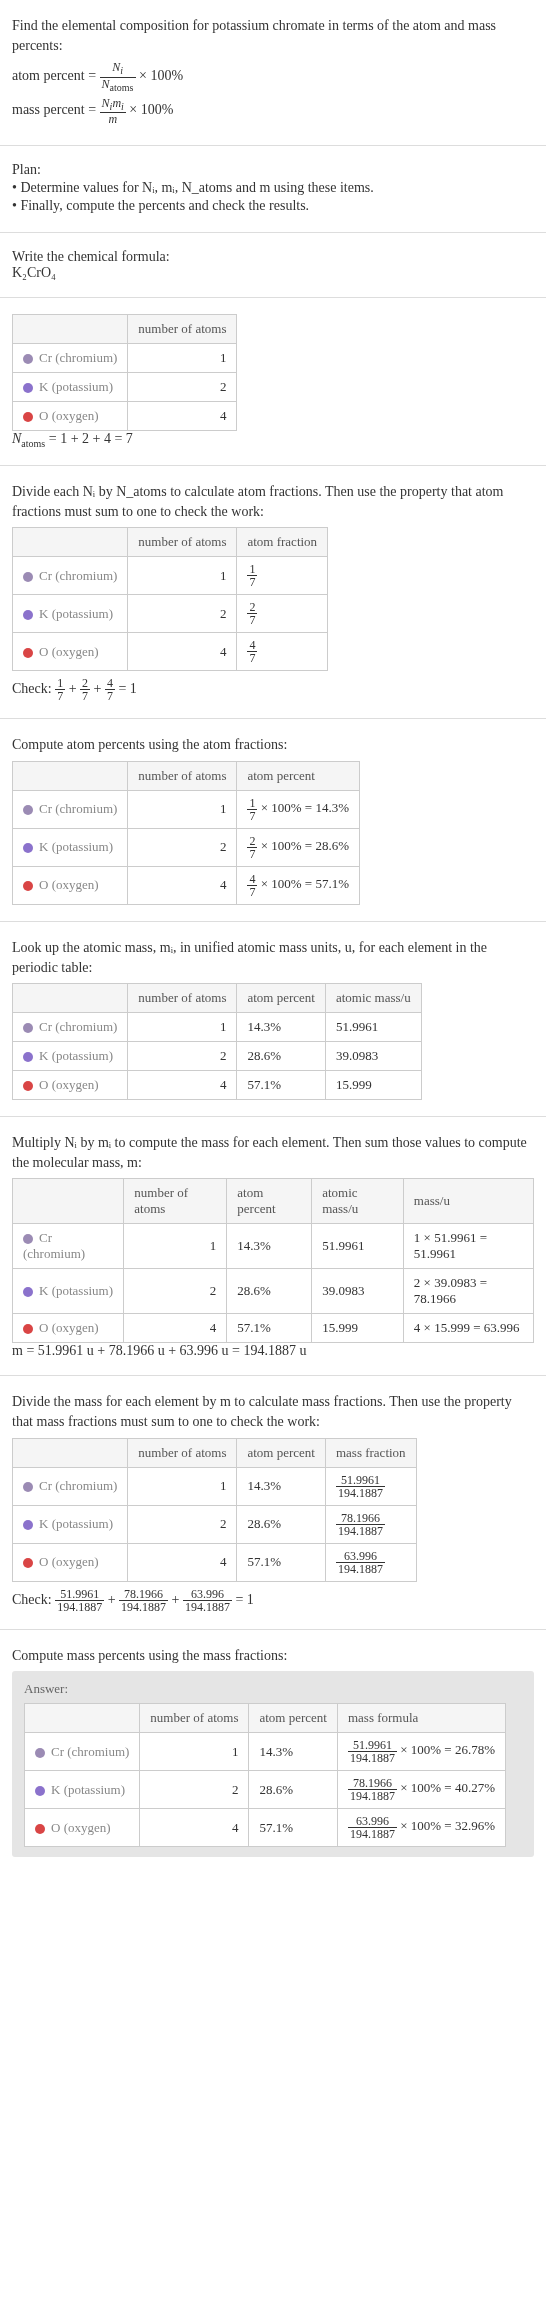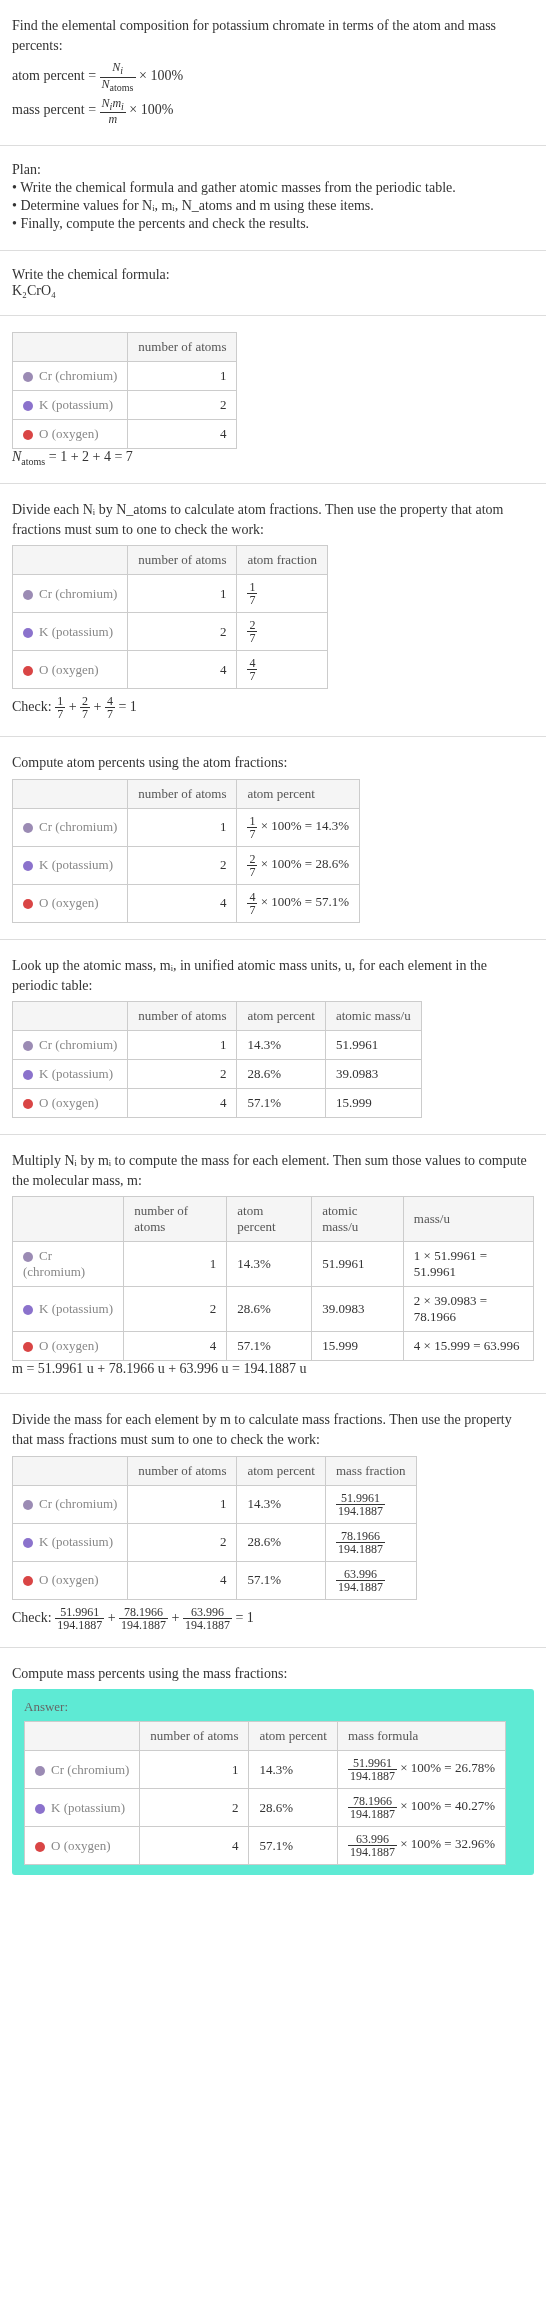--- a/index.html
+++ b/index.html
@@ -41,21 +41,21 @@
   height: 10px;
   border-radius: 50%;
   margin-right: 6px;
   vertical-align: middle;
 }
 .dot-cr { background: #9b8bb4; }
 .dot-k { background: #8b72cc; }
 .dot-o { background: #d94545; }
 .elem-label { color: #888; }
 .answer-block {
-  background: #5eead4;
+  background: #e5e5e5;
   padding: 10px 12px;
   border-radius: 3px;
 }
 .answer-label {
   color: #666;
   font-size: 13px;
   margin-bottom: 6px;
 }
 .answer-block table { background: #fff; }
 .frac {
@@ -78,21 +78,20 @@
   <div class="formula-line">
     atom percent = <span class="frac"><span class="num-f"><i>N<span class="sub">i</span></i></span><span class="den-f"><i>N</i><span class="sub">atoms</span></span></span> × 100%
   </div>
   <div class="formula-line">
     mass percent = <span class="frac"><span class="num-f"><i>N<span class="sub">i</span>m<span class="sub">i</span></i></span><span class="den-f"><i>m</i></span></span> × 100%
   </div>
 </div>
 
 <div class="section">
   <div>Plan:</div>
-  <div class="plan-item">• Write the chemical formula and gather atomic masses from the periodic table.</div>
   <div class="plan-item">• Determine values for Nᵢ, mᵢ, N_atoms and m using these items.</div>
   <div class="plan-item">• Finally, compute the percents and check the results.</div>
 </div>
 
 <div class="section">
   <div>Write the chemical formula:</div>
   <div>K₂CrO₄</div>
 </div>
 
 <div class="section">

